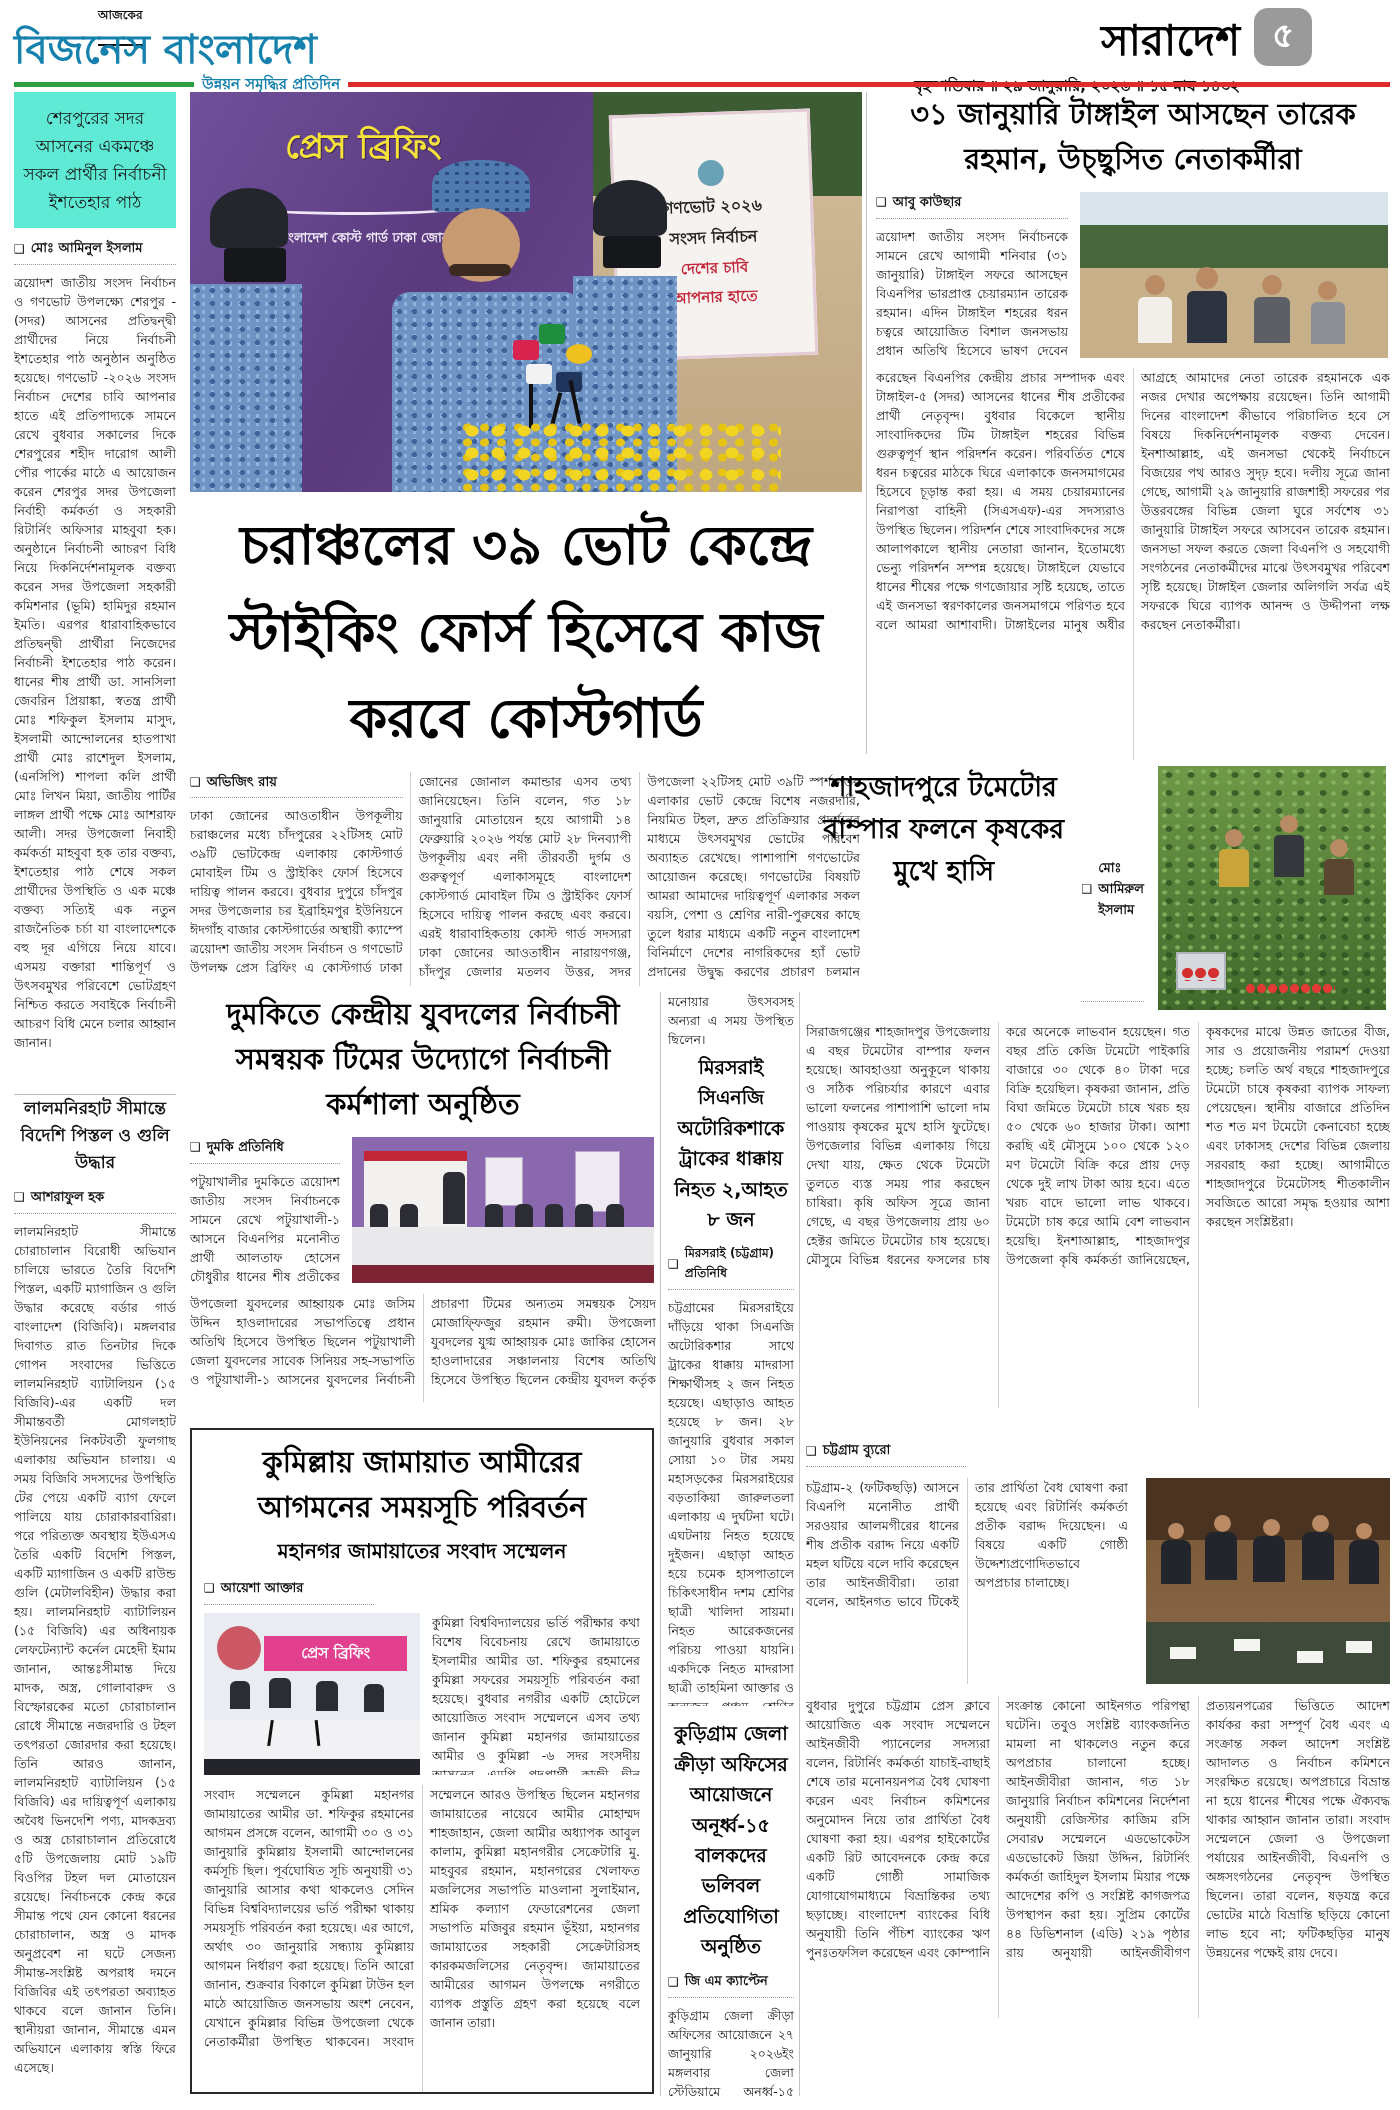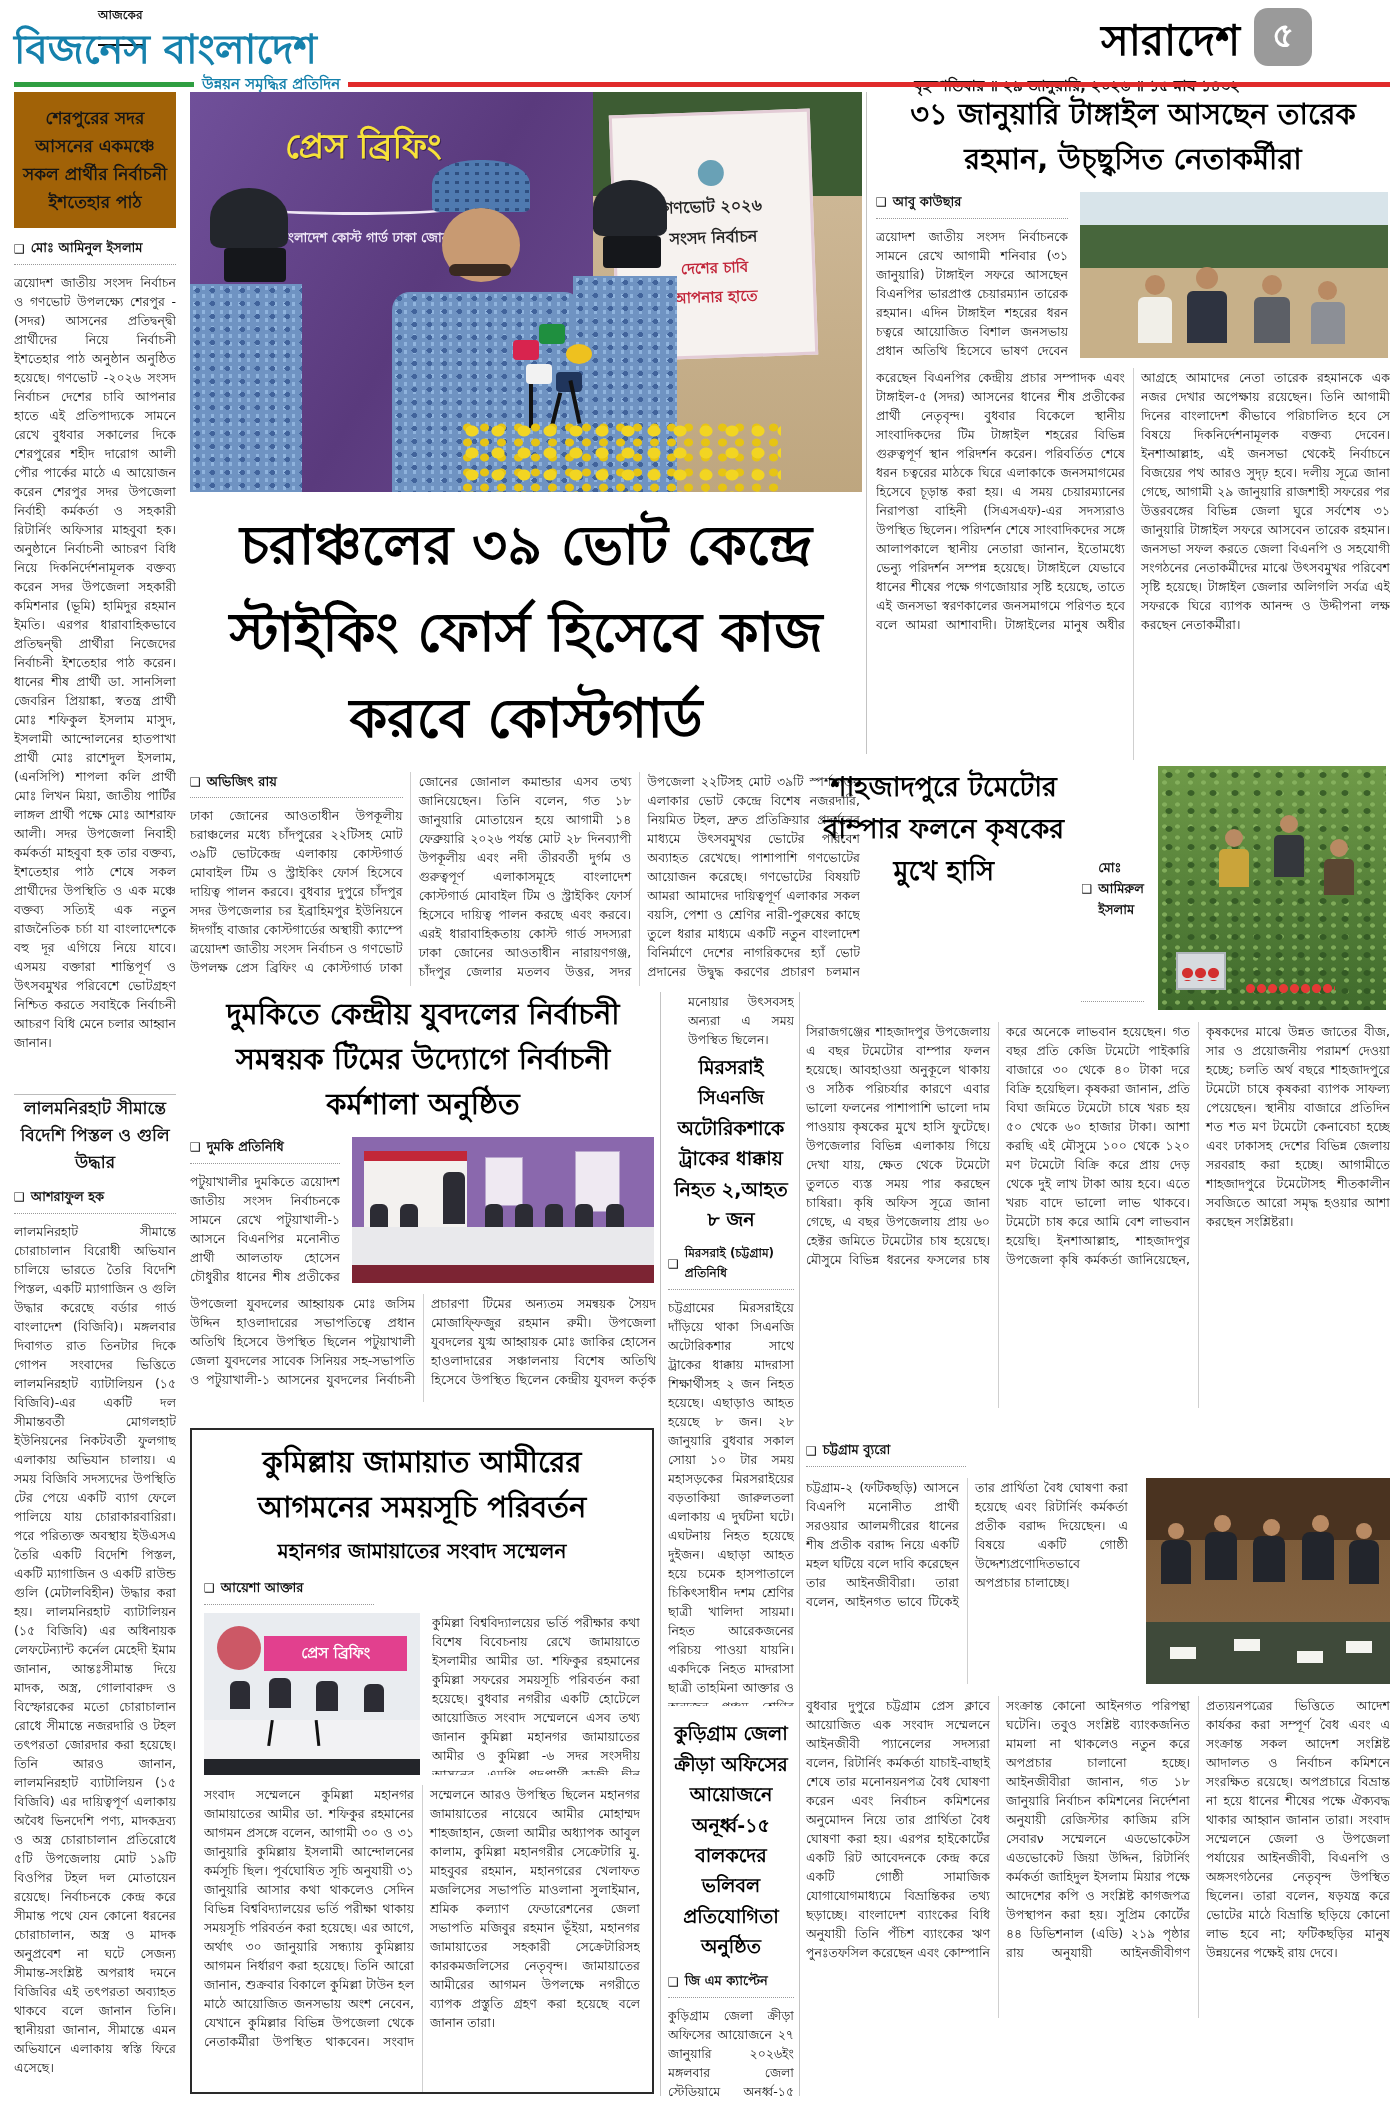--- a/index.html
+++ b/index.html
@@ -17,21 +17,21 @@
   .page-num-box{position:absolute;right:88px;top:8px;width:58px;height:58px;background:#9a9a9a;border-radius:14px;
                 display:flex;align-items:center;justify-content:center;color:#fff;font-size:34px;font-weight:bold;}
   .dateline{position:absolute;right:160px;top:52px;font-size:15px;font-weight:bold;color:#111;white-space:nowrap;margin-top:22px;}
   
   .byline{display:flex;align-items:center;gap:6px;font-weight:bold;font-size:13px;color:#111;
           border-bottom:1px dotted #999;padding-bottom:5px;margin-bottom:8px;}
   .byline .bullet{font-size:12px;line-height:1;}
   .body-text{font-size:12.5px;line-height:1.52;text-align:justify;color:#161616;overflow:hidden;}
   .cols-2{column-count:2;column-gap:16px;column-rule:1px solid #cfcfcf;}
   .cols-3{column-count:3;column-gap:16px;column-rule:1px solid #cfcfcf;}
-  .hl-box{background:#a16207;padding:12px 4px;font-size:17px;font-weight:bold;text-align:center;line-height:1.65;}
+  .hl-box{background:#5eead4;padding:12px 4px;font-size:17px;font-weight:normal;text-align:center;line-height:1.65;}
   .hl-plain{font-size:17px;font-weight:bold;text-align:center;line-height:1.6;}
   .hl-xxl{font-size:54px;font-weight:bold;text-align:center;line-height:1.6;color:#000;}
   .hl-lg{font-size:29px;font-weight:bold;text-align:center;line-height:1.55;color:#000;}
   .hl-md{font-size:27px;font-weight:bold;text-align:center;line-height:1.55;color:#000;}
   .hl-sm{font-size:19px;font-weight:bold;text-align:center;line-height:1.6;color:#000;}
   .subhead{font-size:20px;font-weight:bold;text-align:center;line-height:1.5;color:#000;}
   .vr{position:absolute;width:1px;background:#c3c3c3;}
   
   .photo{position:relative;overflow:hidden;}
   
@@ -267,21 +267,21 @@
         <div class="dk-person" style="left:74%;top:46%;width:18px;height:24px;"></div>
         <div class="dk-person" style="left:84%;top:46%;width:18px;height:24px;"></div>
         <div class="dk-table"></div>
         <div class="dk-floor"></div>
       </div>
     </div>
     <div class="body-text cols-2" style="height:108px;margin-top:10px;">উপজেলা যুবদলের আহ্বায়ক মোঃ জসিম উদ্দিন হাওলাদারের সভাপতিত্বে প্রধান অতিথি হিসেবে উপস্থিত ছিলেন পটুয়াখালী জেলা যুবদলের সাবেক সিনিয়র সহ-সভাপতি ও পটুয়াখালী-১ আসনের যুবদলের নির্বাচনী প্রচারণা টিমের অন্যতম সমন্বয়ক সৈয়দ মোজাফ্ফিজুর রহমান রুমী। উপজেলা যুবদলের যুগ্ম আহ্বায়ক মোঃ জাকির হোসেন হাওলাদারের সঞ্চালনায় বিশেষ অতিথি হিসেবে উপস্থিত ছিলেন কেন্দ্রীয় যুবদল কর্তৃক গঠিত নির্বাচনী প্রচারণা টিমের সমন্বয়ক মহসিন বিশ্বাস, খন্দকার আব্দুল মজিদ (মানিক), সাইফ খান মিজান প্রমুখ।</div>
   </div>
 
   <div style="position:absolute;left:668px;top:992px;width:126px;height:1104px;overflow:hidden;">
-    <div class="body-text" style="height:52px;margin-left:20px;">মনোয়ার উৎসবসহ অন্যরা এ সময় উপস্থিত ছিলেন।</div>
+    <div class="body-text" style="height:52px;">মনোয়ার উৎসবসহ অন্যরা এ সময় উপস্থিত ছিলেন।</div>
     <div>
       <div class="hl-sm" style="margin-top:8px;">মিরসরাই সিএনজি অটোরিকশাকে ট্রাকের ধাক্কায় নিহত ২,আহত ৮ জন</div>
       <div class="byline" style="margin-top:10px;font-size:12px;">
         <span class="bullet">❑</span>
         <span>মিরসরাই (চট্টগ্রাম) প্রতিনিধি</span>
       </div>
       <div class="body-text" style="height:408px;">চট্টগ্রামের মিরসরাইয়ে দাঁড়িয়ে থাকা সিএনজি অটোরিকশার সাথে ট্রাকের ধাক্কায় মাদরাসা শিক্ষার্থীসহ ২ জন নিহত হয়েছে। এছাড়াও আহত হয়েছে ৮ জন। ২৮ জানুয়ারি বুধবার সকাল সোয়া ১০ টার সময় মহাসড়কের মিরসরাইয়ের বড়তাকিয়া জারুলতলা এলাকায় এ দুর্ঘটনা ঘটে। এঘটনায় নিহত হয়েছে দুইজন। এছাড়া আহত হয়ে চমেক হাসপাতালে চিকিৎসাধীন দশম শ্রেণির ছাত্রী খালিদা সায়মা। নিহত আরেকজনের পরিচয় পাওয়া যায়নি। একদিকে নিহত মাদরাসা ছাত্রী তাহমিনা আক্তার ও অন্যজন পঞ্চম শ্রেণির ছাত্র। আহতদের স্থানীয়রা উদ্ধার করে চট্টগ্রাম মেডিকেল কলেজ হাসপাতালে প্রেরণ করে। ঘটনার প্রত্যক্ষদর্শীরা জানান, সড়কের পাশে যাত্রী নিয়ে দাঁড়িয়ে ছিলো সিএনজি অটোরিকশার। পণ্যবাহী একটি দ্রুত গতির ট্রাক সিএনজি অটোরিকশার পেছনে ধাক্কা দিয়ে পাশবর্তি পুকুরে পড়ে যায়।</div>
     </div>
     <div>
       <div class="hl-sm" style="margin-top:12px;">কুড়িগ্রাম জেলা ক্রীড়া অফিসের আয়োজনে অনূর্ধ্ব-১৫ বালকদের ভলিবল প্রতিযোগিতা অনুষ্ঠিত</div>

